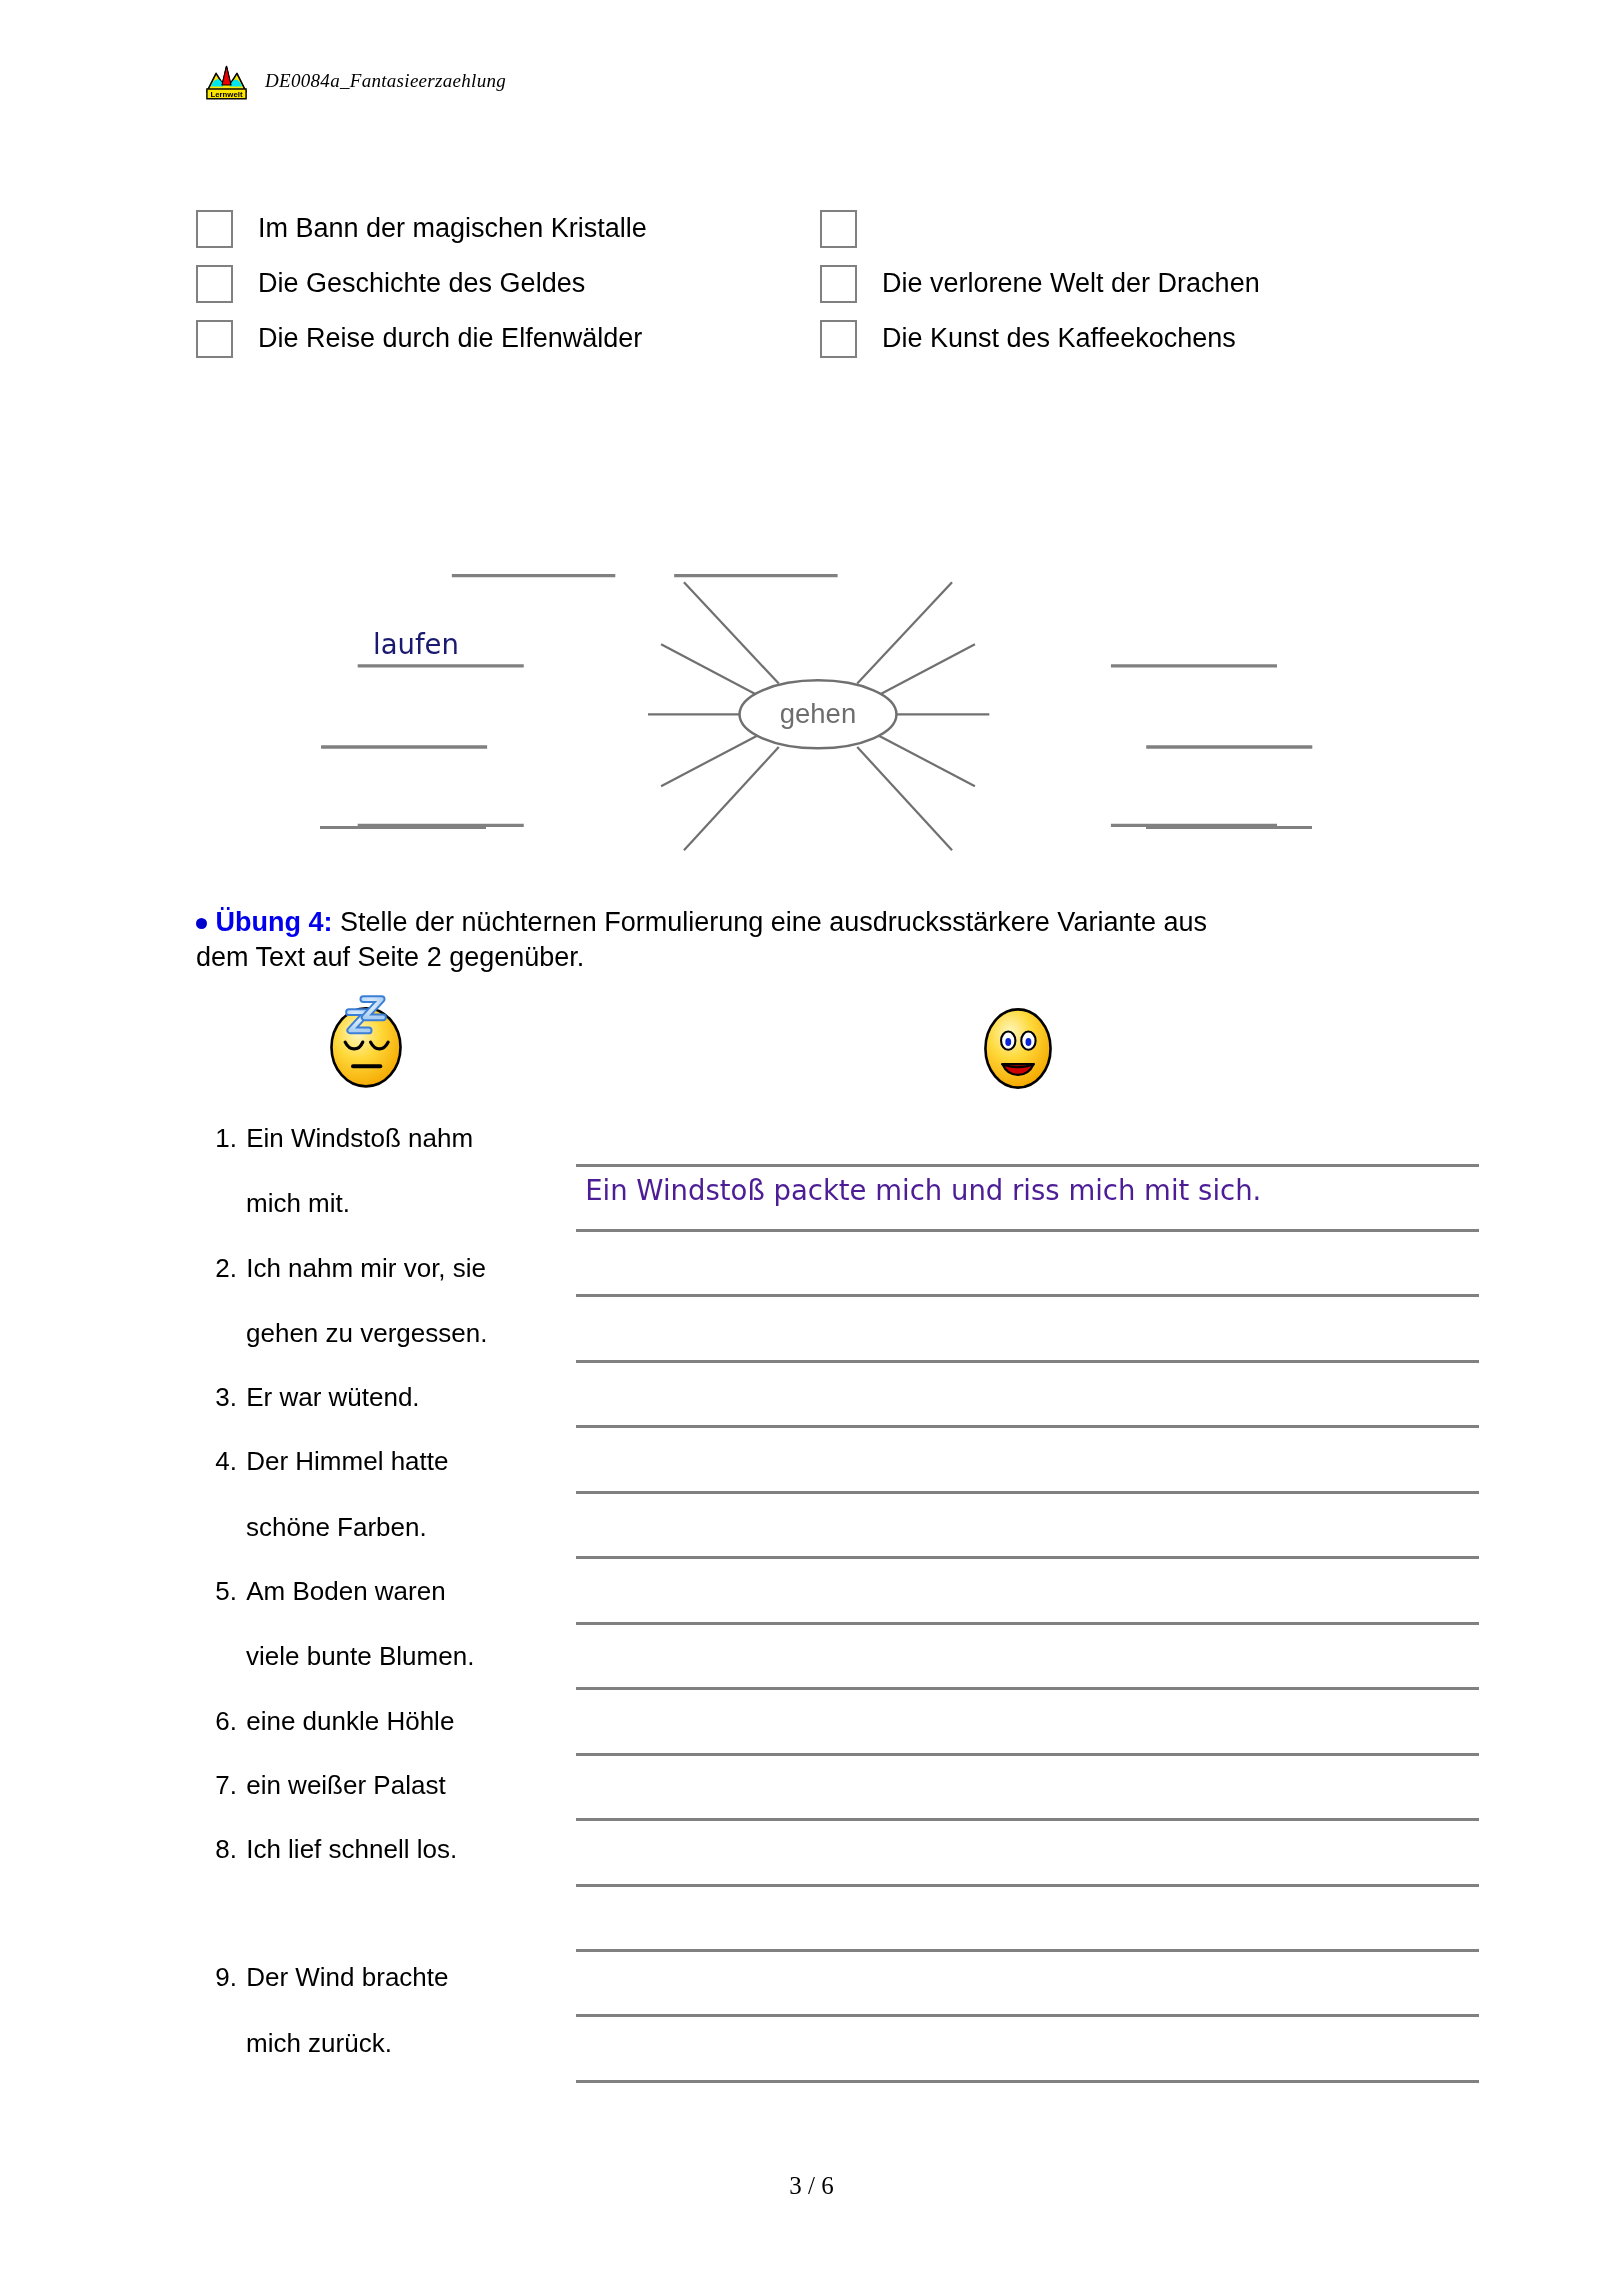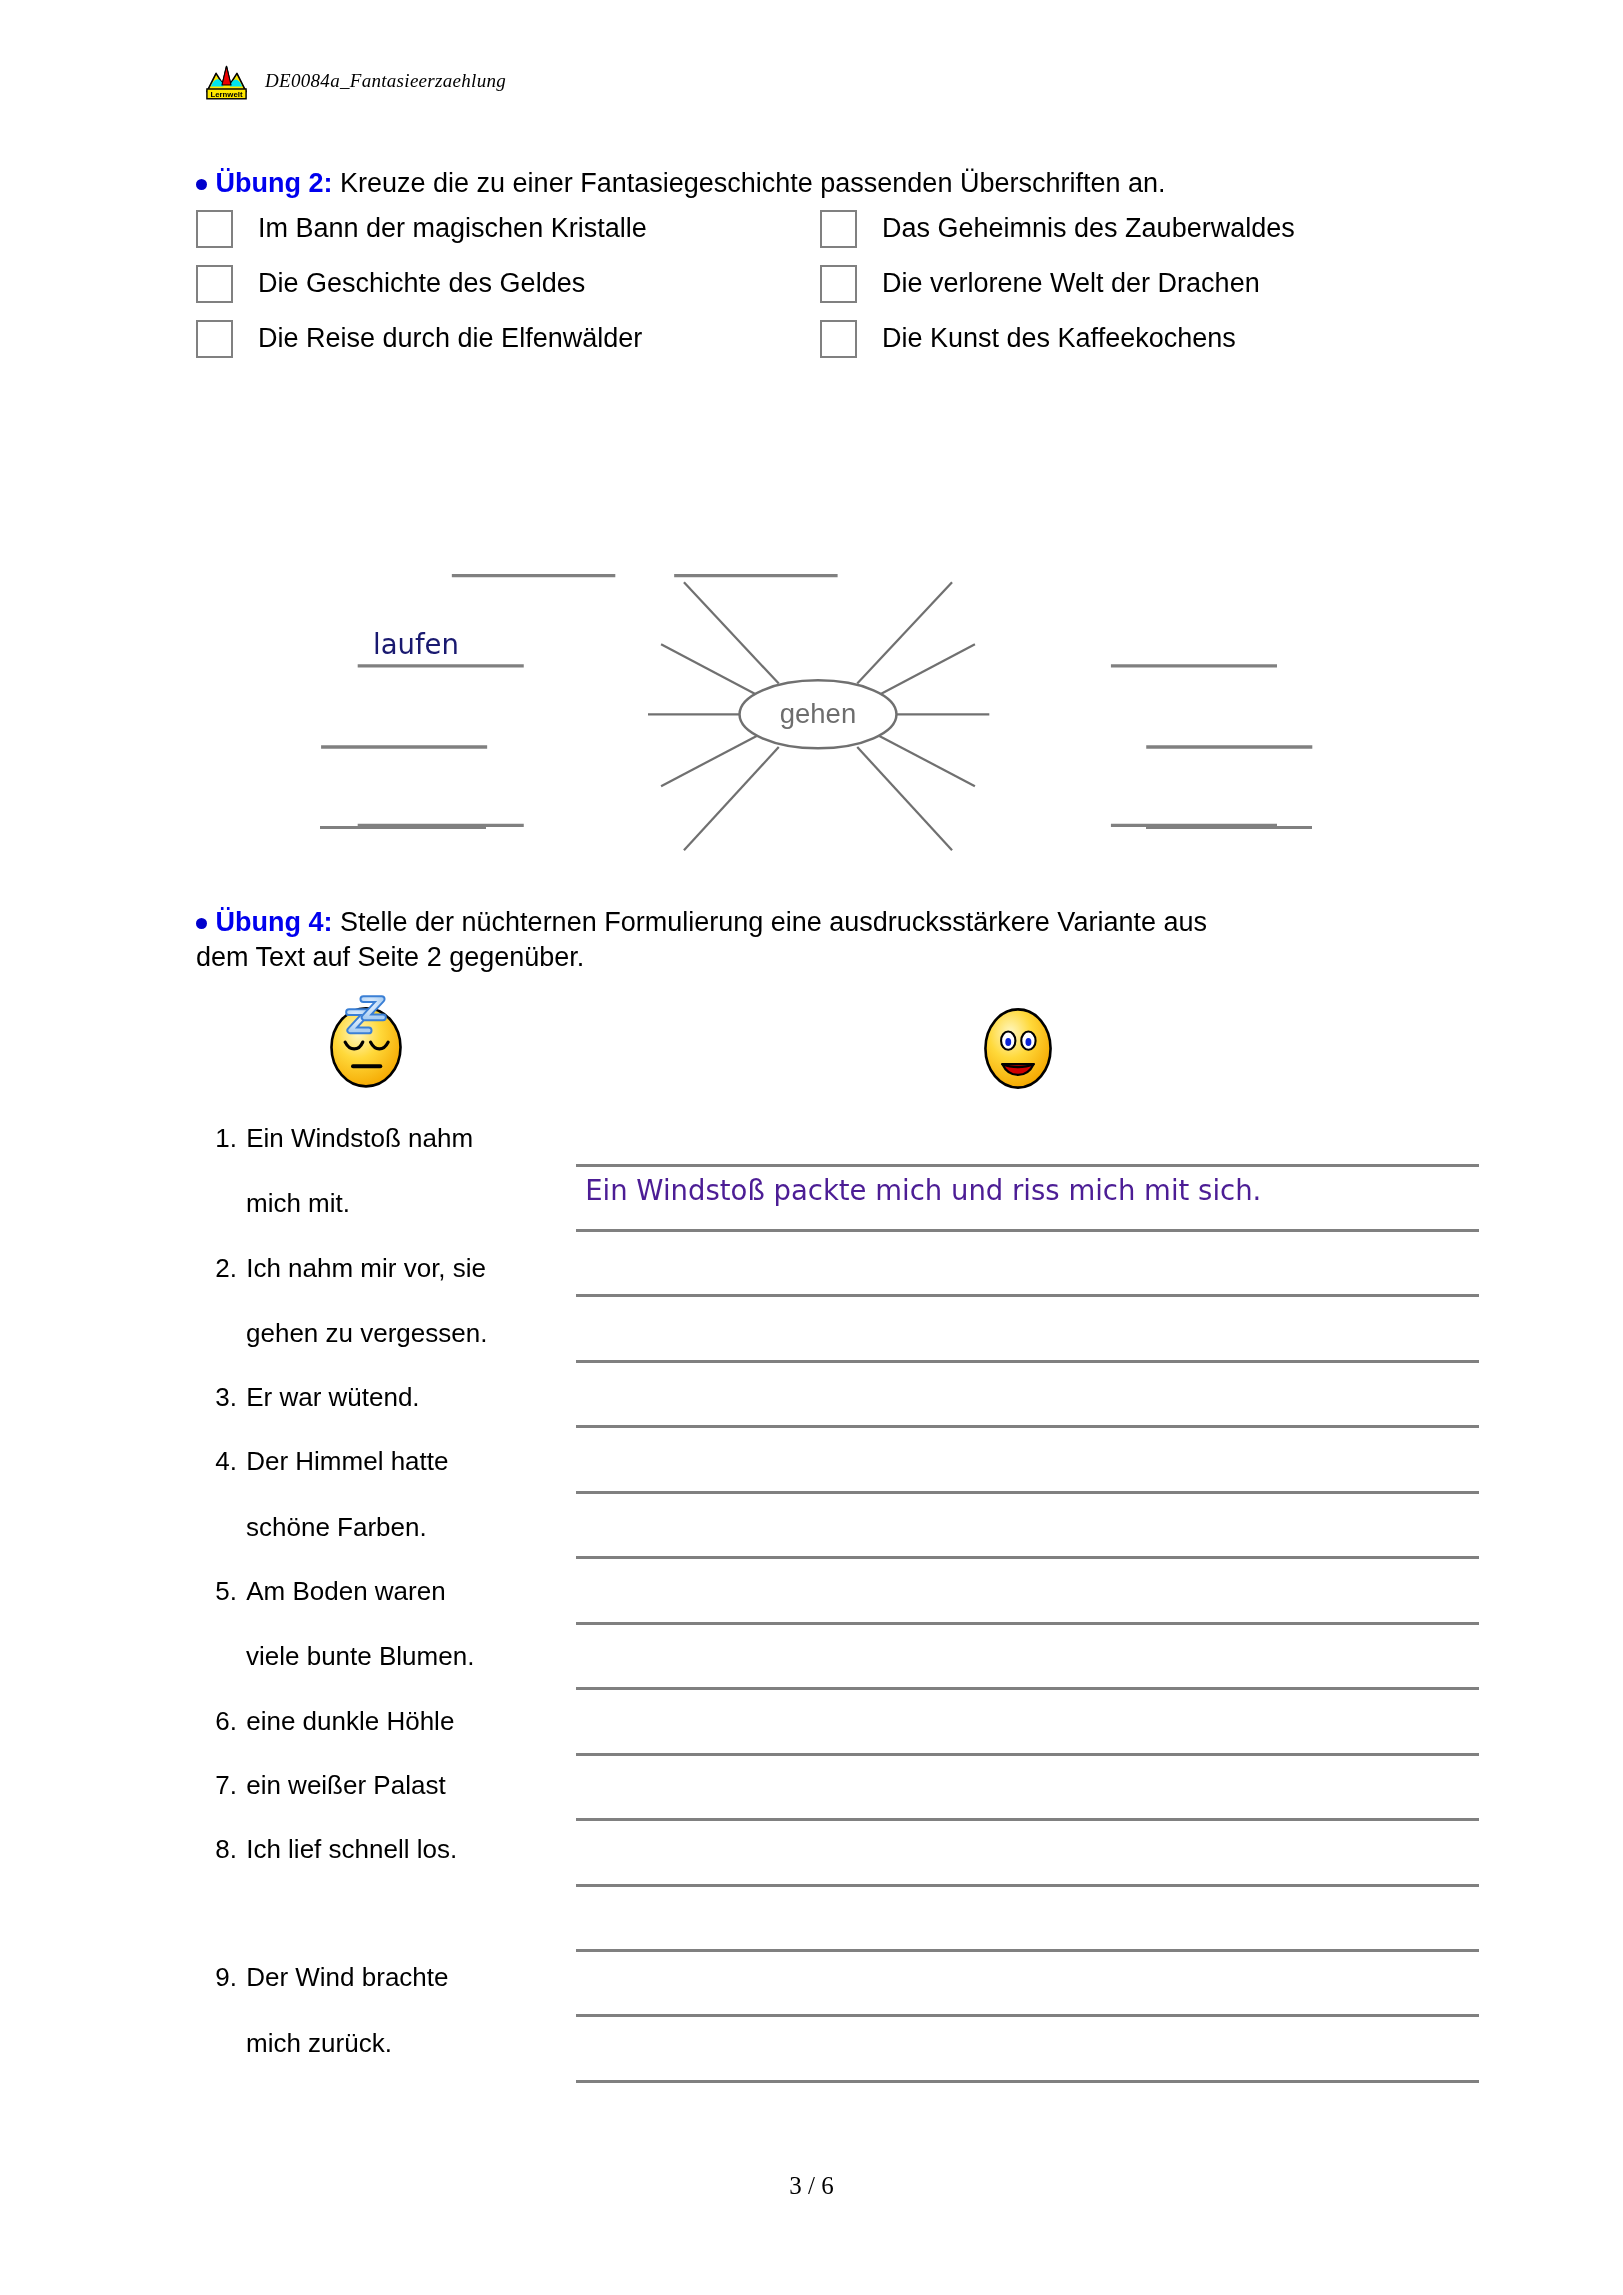--- a/index.html
+++ b/index.html
@@ -210,34 +210,30 @@
       <path d="M6 48 L20 20 L30 36 L36 10 L42 36 L52 20 L66 48 Z" fill="#ffe800" stroke="#000000" stroke-width="2.4" stroke-linejoin="round"></path>
       <path d="M12 40 C18 26, 26 26, 31 38 L31 40 Z" fill="#00e5ee" stroke="none"></path>
       <path d="M41 40 C46 26, 54 26, 60 40 L41 40 Z" fill="#00e5ee" stroke="none"></path>
       <path d="M36 9 L43 38 L29 38 Z" fill="#ee0000" stroke="#000000" stroke-width="1.6" stroke-linejoin="round"></path>
       <rect x="6" y="44" width="60" height="15" fill="#ffe800" stroke="#000000" stroke-width="2.2"></rect>
       <text x="36" y="56" font-family="Liberation Sans, sans-serif" font-size="12" font-weight="bold" text-anchor="middle" fill="#000000">Lernwelt</text>
     </svg>
     <div class="doc-title">DE0084a_Fantasieerzaehlung</div>
   </div>
 
-  <div class="ex-head" style="left:196px; top:166px;">
-    <span class="bullet"></span><span class="ex-label">Übung 2:</span> <span>Kreuze die zu einer Fantasiegeschichte passenden Überschriften an.</span>
-  </div>
 
   <div class="cb-grid">
 
     <div class="cb-row">
       <div class="cb-cell">
         <div class="checkbox"></div>
         <div class="cb-label">Im Bann der magischen Kristalle</div>
       </div>
       <div class="cb-cell right">
         <div class="checkbox"></div>
-        <div class="cb-label">Das Geheimnis des Zauberwaldes</div>
       </div>
     </div>
 
 
     <div class="cb-row">
       <div class="cb-cell">
         <div class="checkbox"></div>
         <div class="cb-label">Die Geschichte des Geldes</div>
       </div>
       <div class="cb-cell right">

